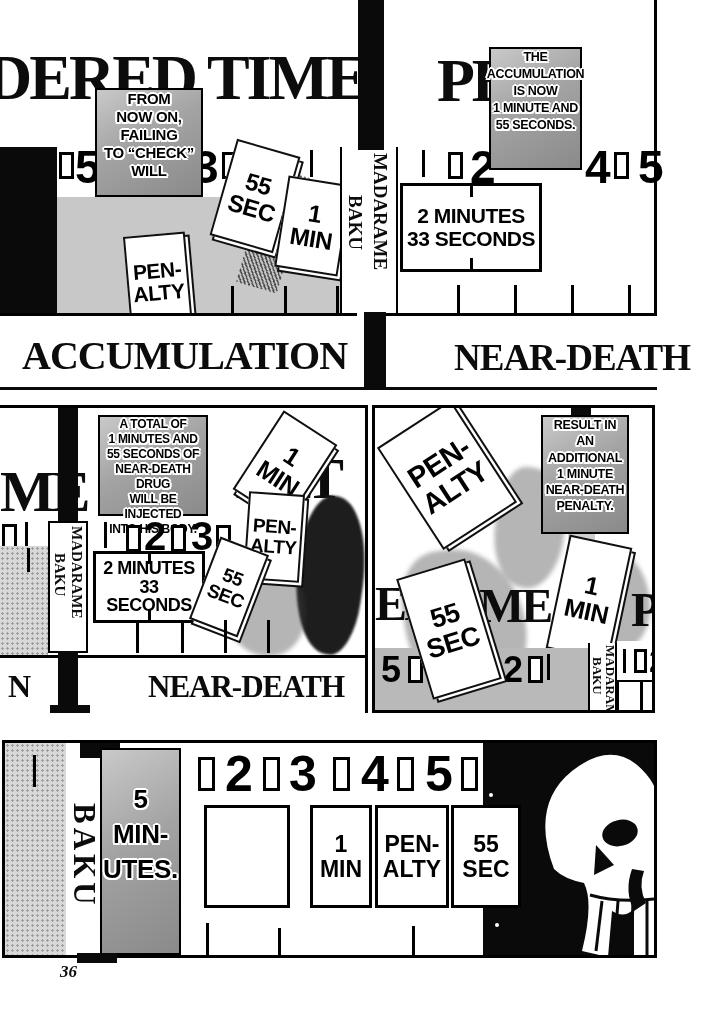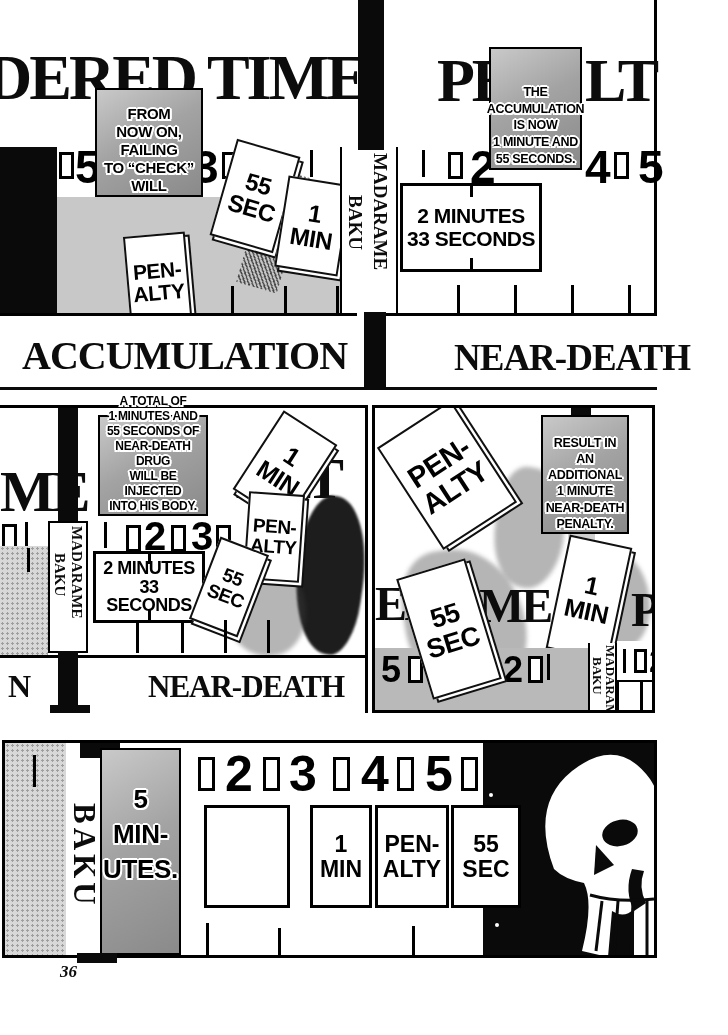--- a/index.html
+++ b/index.html
@@ -4,21 +4,21 @@
 <style>
   html,body{margin:0;padding:0;background:#fff;}
   .page{position:relative;width:728px;height:1035px;background:#fff;overflow:hidden;
         font-family:"Liberation Sans",sans-serif;}
   .abs{position:absolute;}
   .panel{position:absolute;background:#fff;box-sizing:border-box;}
   .serif{font-family:"Liberation Serif",serif;font-weight:bold;color:#0c0c0c;}
   .bigtitle{font-family:"Liberation Serif",serif;font-weight:bold;color:#0c0c0c;
             letter-spacing:-3px;white-space:nowrap;line-height:1;}
   .caption{background:linear-gradient(150deg,#c9c9c9 0%,#a3a3a3 45%,#8a8a8a 100%);
-           border:2.5px solid #000;box-sizing:border-box;display:flex;align-items:flex-end;
+           border:2.5px solid #000;box-sizing:border-box;display:flex;align-items:flex-start;
            justify-content:center;text-align:center;}
   .captxt{font-weight:bold;color:#000;white-space:pre-line;letter-spacing:-0.3px;
           text-shadow:2px 0 0 #fff,-2px 0 0 #fff,0 2px 0 #fff,0 -2px 0 #fff,
           1.5px 1.5px 0 #fff,-1.5px 1.5px 0 #fff,1.5px -1.5px 0 #fff,-1.5px -1.5px 0 #fff;}
   .card{background:#fff;border:2.5px solid #101010;box-sizing:border-box;
         box-shadow:4px 4px 0 -1.5px #fff,4px 4px 0 .5px #101010;
         display:flex;align-items:center;justify-content:center;text-align:center;
         font-weight:bold;color:#000;white-space:pre-line;line-height:1.05;letter-spacing:-0.5px;}
   .cell{background:#fff;border:3px solid #000;box-sizing:border-box;display:flex;
         align-items:center;justify-content:center;text-align:center;font-weight:bold;
@@ -81,21 +81,20 @@
       <span class="abs vtext" style="left:29px;top:6px;font-size:19px;">MADARAME</span>
     </div>
 
     <div class="abs footer-strip" style="left:0;top:313px;width:357px;height:77px;">
       <div class="abs serif" style="left:22px;top:16px;font-size:40px;letter-spacing:-1px;">ACCUMULATION</div>
     </div>
   </div>
 
   <div class="panel" style="left:398px;top:0;width:259px;height:390px;border-right:3px solid #000;">
     <div class="abs bigtitle" style="left:39px;top:49px;font-size:62px;">PE</div>
-    <div class="abs bigtitle" style="left:187px;top:49px;font-size:62px;">LT</div>
 
     <div class="abs tline" style="left:24px;top:150px;height:27px;"></div>
     <div class="abs sq" style="left:50px;top:152px;"></div>
     <div class="abs rnum" style="left:72px;top:144px;font-size:46px;">2</div>
     <div class="abs rnum" style="left:187px;top:144px;font-size:46px;">4</div>
     <div class="abs sq" style="left:216px;top:152px;"></div>
     <div class="abs rnum" style="left:240px;top:144px;font-size:46px;">5</div>
 
     <div class="abs caption" style="left:91px;top:47px;width:93px;height:123px;">
       <span class="captxt" style="font-size:12.5px;line-height:1.35;">THE

